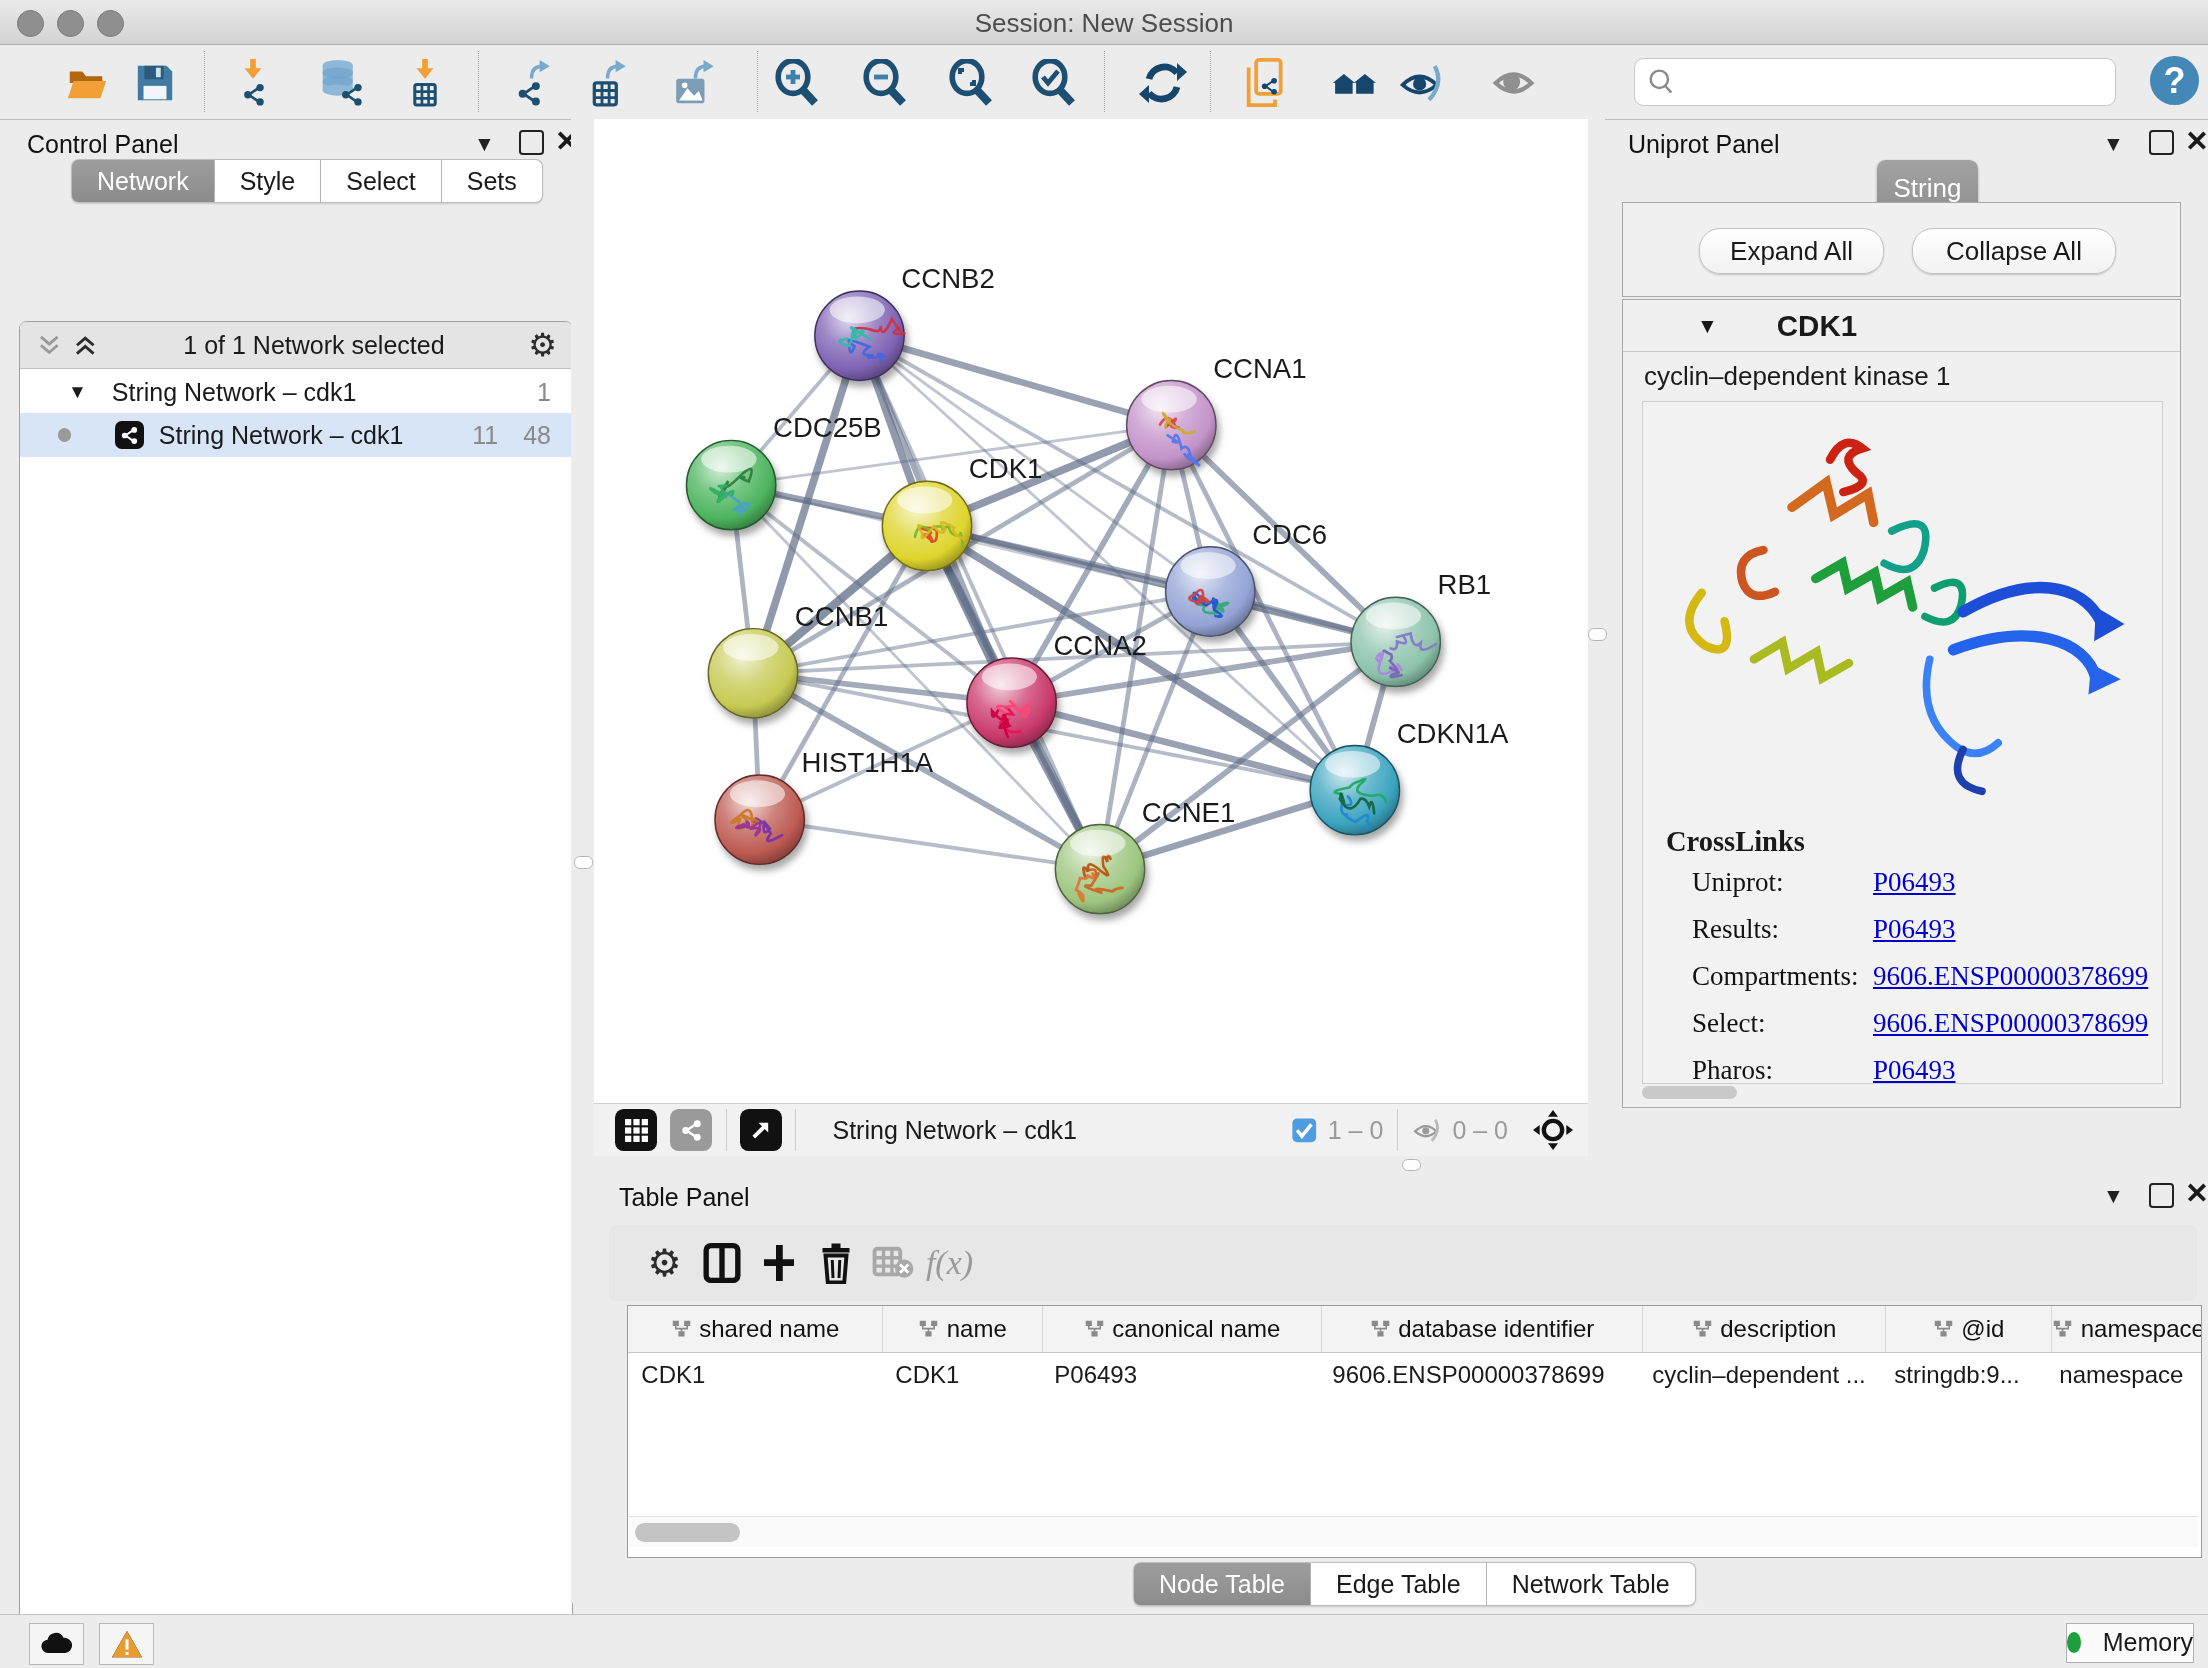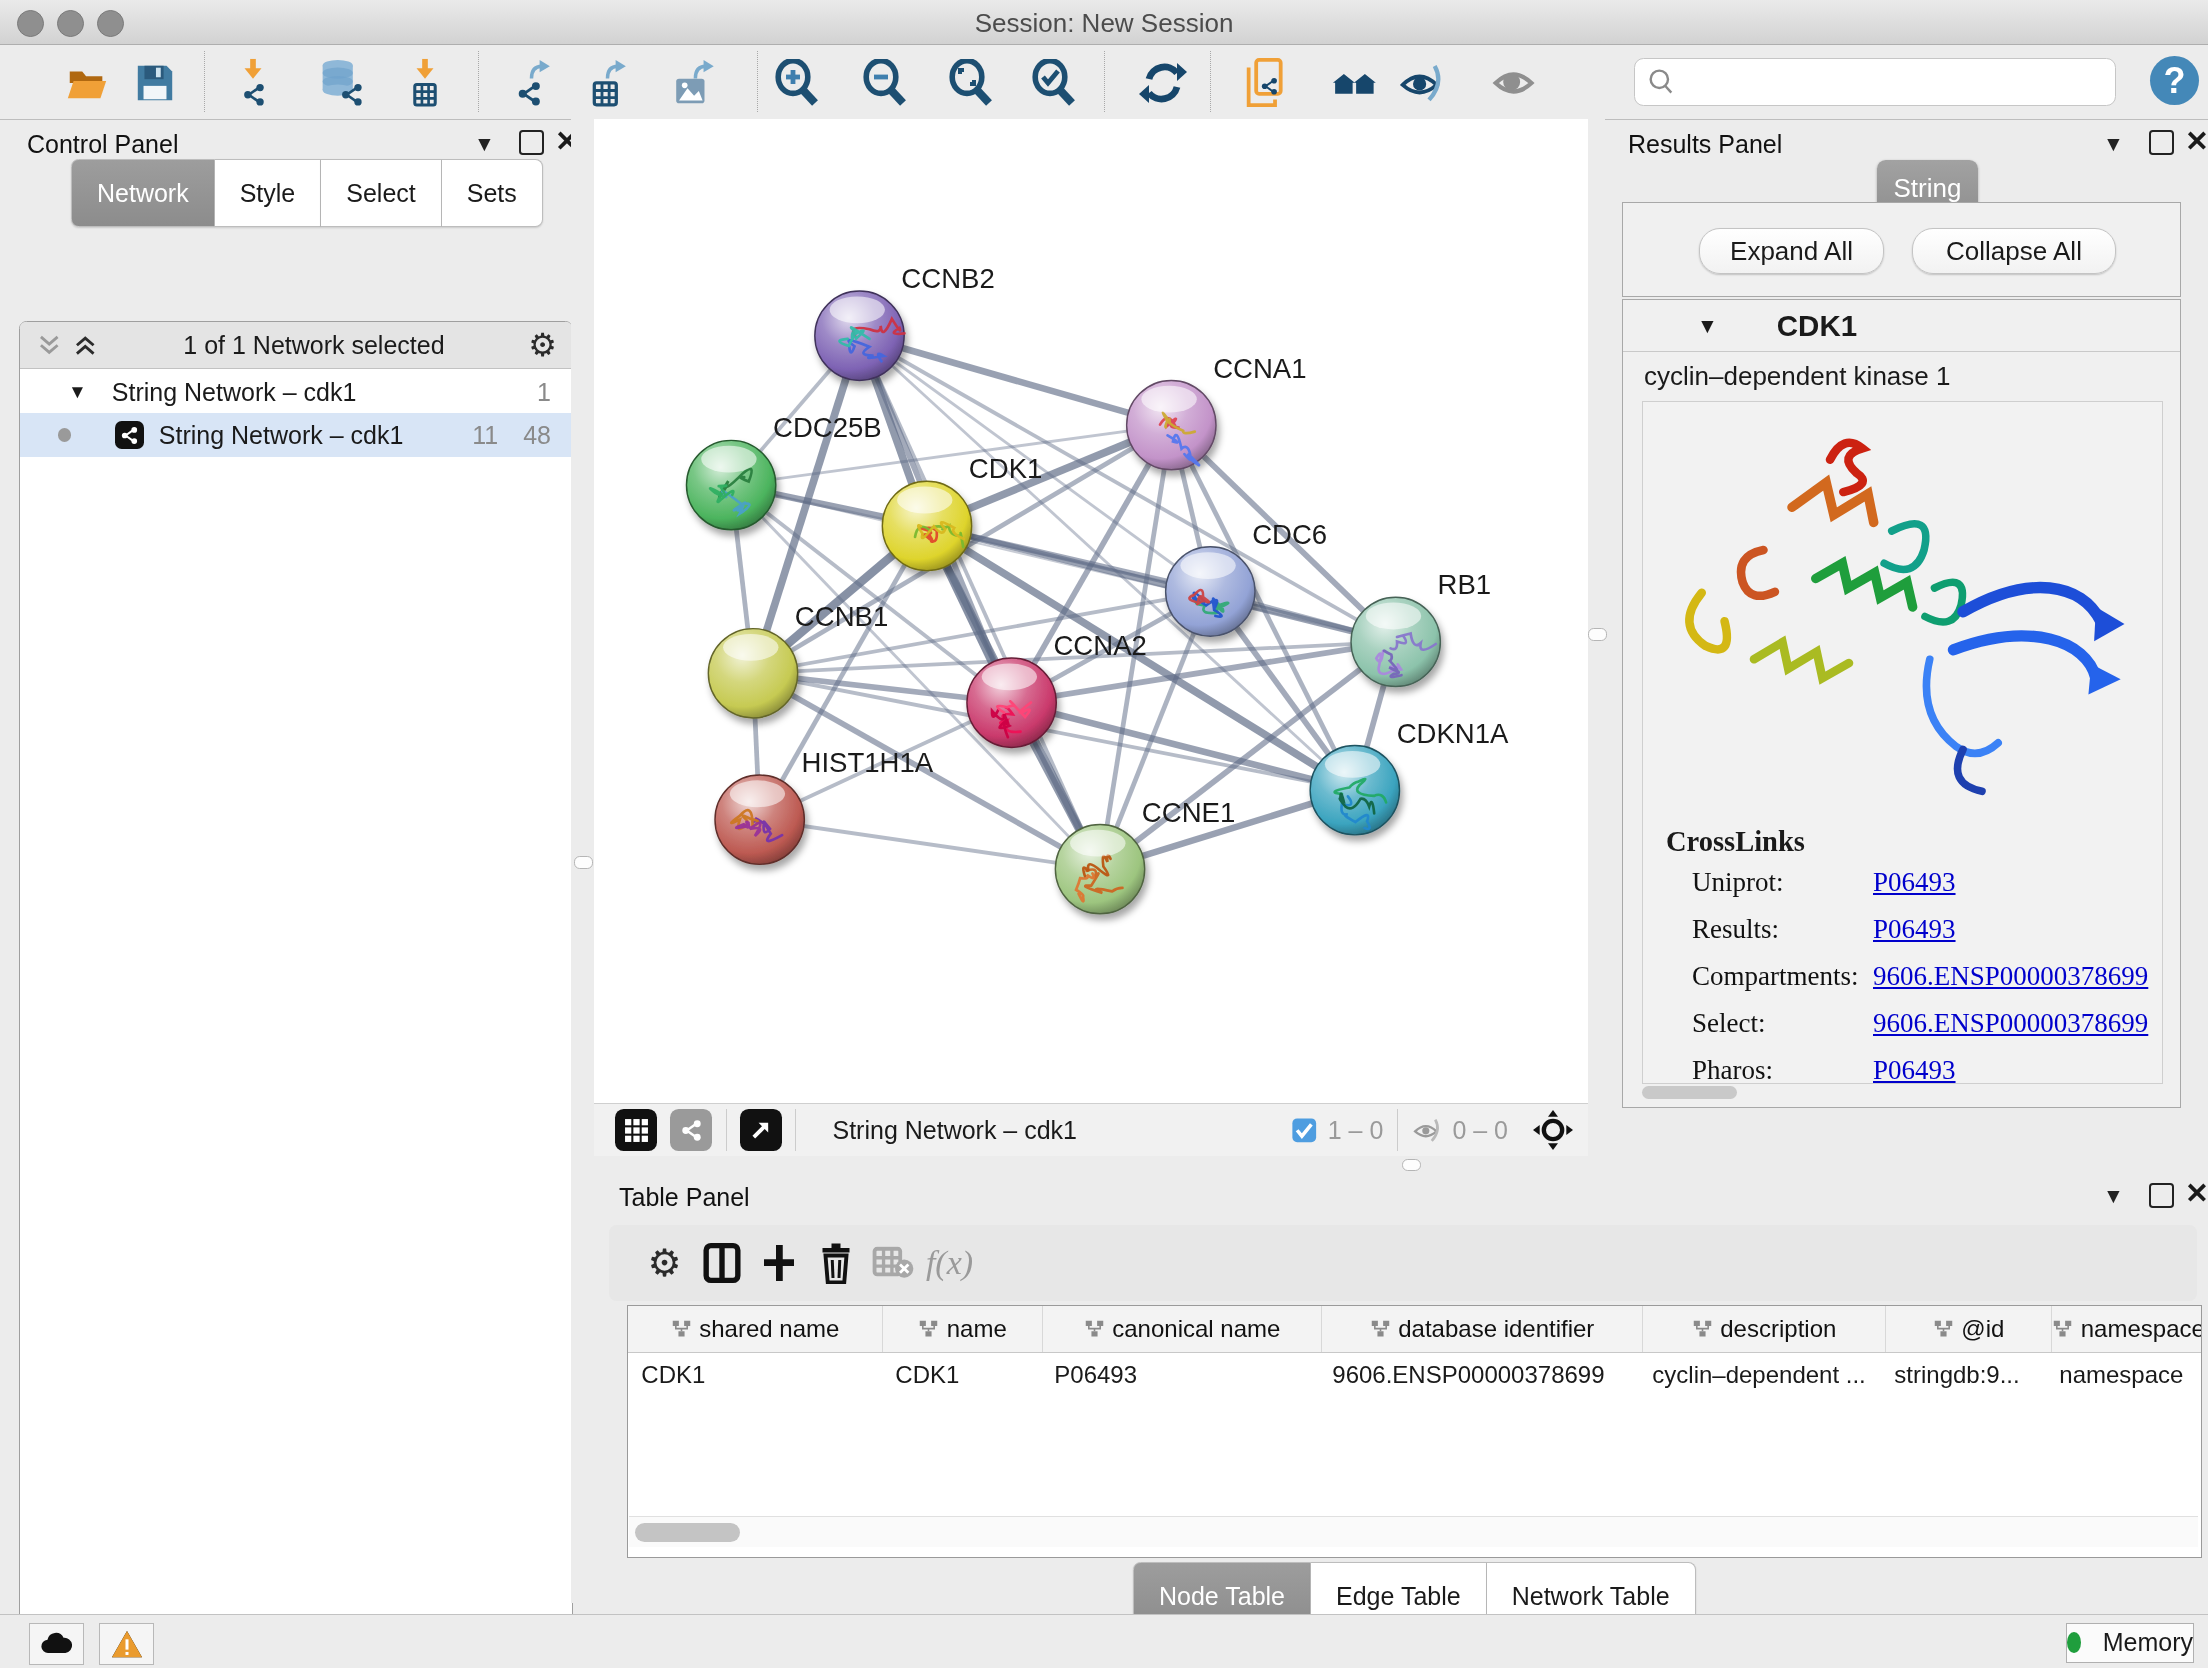--- a/index.html
+++ b/index.html
@@ -21,21 +21,21 @@
                    font-family:"Liberation Sans",sans-serif;}
   .helpbtn{left:2150px;top:11.4px;width:49px;height:49px;border-radius:50%;background:#4488b8;color:#fff;
            font-size:36px;font-weight:bold;display:flex;align-items:center;justify-content:center;cursor:pointer;}
   
   .panel-title{font-size:25px;color:#111;}
   .pctrl{font-size:21px;color:#222;cursor:pointer;}
   .pbox{display:inline-block;width:21px;height:21px;border:2.9px solid #222;border-radius:3.8px;cursor:pointer;}
   .px{font-size:28.5px;font-weight:bold;cursor:pointer;}
   
   .seg{display:flex;}
-  .seg .tab{height:42px;line-height:42px;padding:12px 25px;background:#fff;border:1px solid #bdbdbd;
+  .seg .tab{height:42px;line-height:42px;padding:0 25px;background:#fff;border:1px solid #bdbdbd;
             border-left:none;font-size:25px;text-align:left;cursor:pointer;box-shadow:0 1px 1.9px rgba(0,0,0,.15);}
   .seg .tab:first-child{border-left:1px solid #bdbdbd;border-radius:7.6px 0 0 7.6px;}
   .seg .tab:last-child{border-radius:0 7.6px 7.6px 0;}
   .seg .tab.sel{background:linear-gradient(#9d9d9d,#8c8c8c);color:#fff;}
   
   .cp-box{left:19px;top:202px;width:552px;height:1370px;background:#fff;border:1.9px solid #9f9f9f;border-radius:7.6px;}
   .cp-head{left:0;top:0;width:100%;height:46px;background:#e4e4e4;border-bottom:1px solid #c2c2c2;
            border-radius:5.7px 5.7px 0 0;display:flex;align-items:center;}
   .treerow{left:0;width:100%;height:44px;display:flex;align-items:center;font-size:25px;}
   .cnum{color:#8a8a8a;font-size:25px;}
@@ -575,21 +575,21 @@
 
   <div class="abs" style="left:1588px;top:119px;width:17px;height:1037px;background:#ececec">
     <div class="split-dot abs" style="left:0;top:509px"></div>
   </div>
 
   <div class="abs" style="left:594px;top:1156px;width:1614px;height:17px;background:#ececec">
     <div class="split-dot abs" style="left:808px;top:2.9px"></div>
   </div>
 
   <div class="abs" style="left:1605px;top:119px;width:603px;height:1037px">
-    <div class="abs panel-title" style="left:23px;top:11.4px">Results Panel</div>
+    <div class="abs panel-title" style="left:23px;top:11.4px">Uniprot Panel</div>
     <div class="abs pctrl" style="left:498px;top:13.3px">▼</div>
     <span class="abs pbox" style="left:544px;top:11.4px"></span>
     <div class="abs px" style="left:580px;top:5.7px">✕</div>
     <div class="abs stringtab" style="left:272px;top:41px;width:101px;height:56px">String</div>
 
     <div class="abs rp-card" style="left:17px;top:83px;width:557px;height:93px">
       <div class="btn abs" style="left:76px;top:25px;width:183px;height:44px">Expand All</div>
       <div class="btn abs" style="left:289px;top:25px;width:202px;height:44px">Collapse All</div>
     </div>
 

